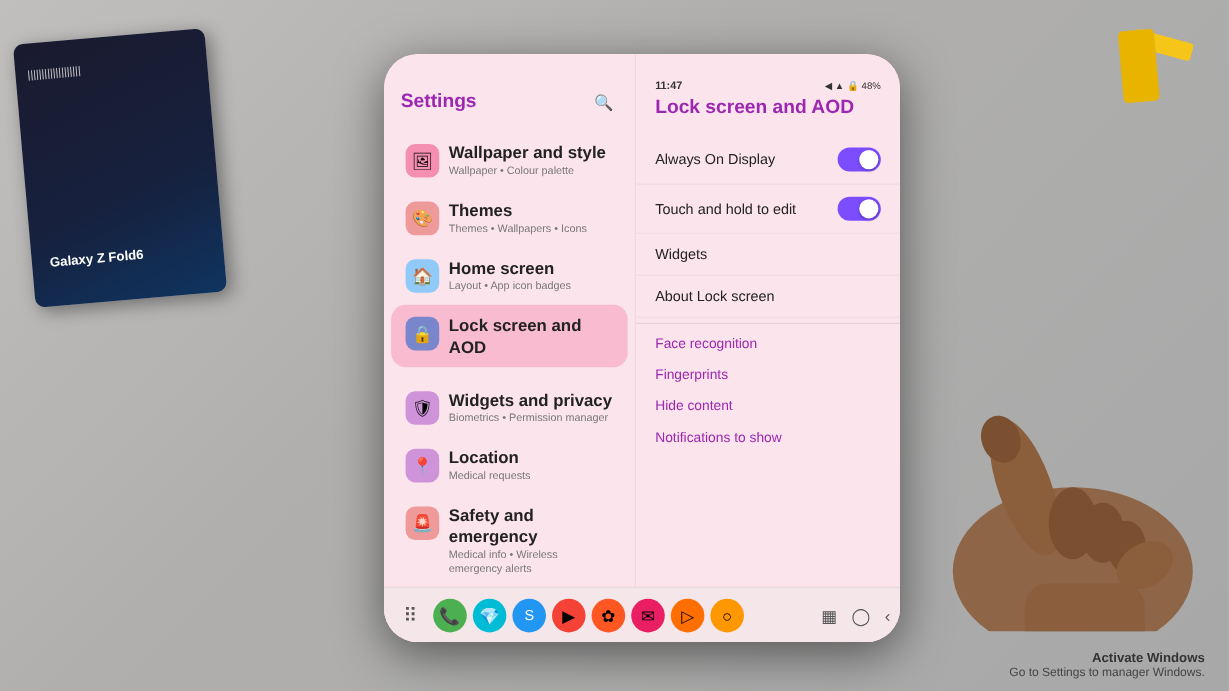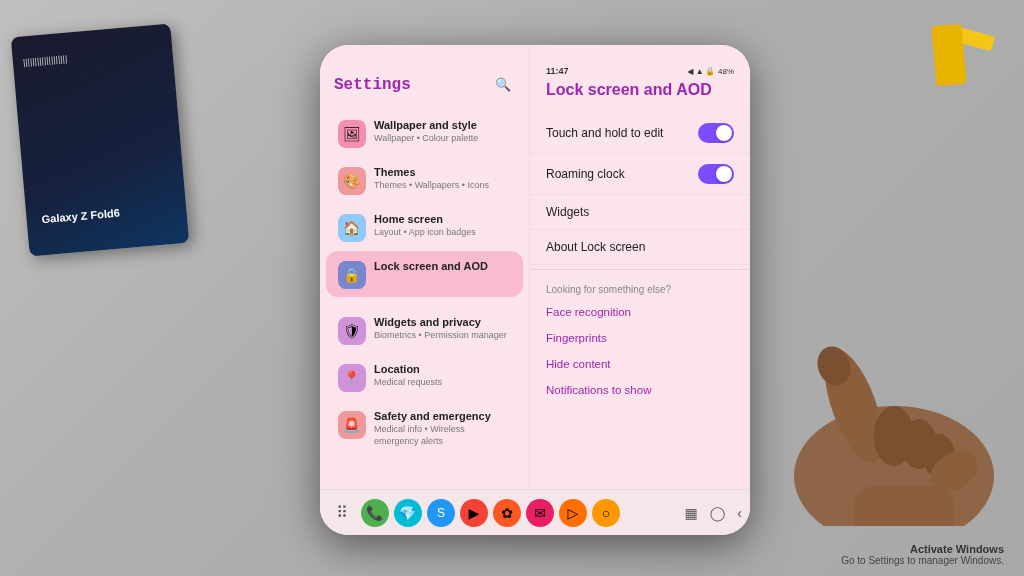--- a/index.html
+++ b/index.html
@@ -130,21 +130,20 @@
       padding: 28px 0 0 0;
       border-right: 1px solid rgba(0,0,0,0.05);
       overflow: hidden;
     }
 
     .settings-header {
       display: flex;
       align-items: center;
       justify-content: space-between;
       padding: 0 14px 12px 14px;
-      font-family: Liberation Mono, monospace;
     }
     .settings-title {
       font-size: 16px;
       font-weight: 700;
       color: #9c27b0;
     }
     .search-icon-btn {
       width: 24px;
       height: 24px;
       display: flex;
@@ -175,21 +174,21 @@
       justify-content: center;
       font-size: 14px;
       flex-shrink: 0;
       margin-right: 8px;
       margin-top: 2px;
     }
     .item-text {
       flex: 1;
     }
     .item-title {
-      font-size: 11px;
+      font-size: 14px;
       font-weight: 600;
       color: #222;
       line-height: 1.3;
     }
     .item-sub {
       font-size: 9px;
       color: #777;
       line-height: 1.3;
       margin-top: 1px;
     }
@@ -419,46 +418,45 @@
       </div>
     </div>
 
     <div class="right-panel">
       <div class="status-bar" style="position:relative;top:0;left:0;right:0;padding:0 16px;">
         <span class="status-time">11:47</span>
         <span class="status-icons">◀ ▲ 🔒 48%</span>
       </div>
       <div class="right-header">Lock screen and AOD</div>
 
+      <div class="setting-row">
+        <span class="setting-row-label">Always On Display</span>
+        <div class="toggle on">
+          <div class="toggle-knob"></div>
+        </div>
+      </div>
 
       <div class="setting-row">
         <span class="setting-row-label">Touch and hold to edit</span>
         <div class="toggle on">
           <div class="toggle-knob"></div>
         </div>
       </div>
 
-      <div class="setting-row">
-        <span class="setting-row-label">Roaming clock</span>
-        <div class="toggle on">
-          <div class="toggle-knob"></div>
-        </div>
-      </div>
 
       <div class="setting-row">
         <span class="setting-row-label">Widgets</span>
       </div>
 
       <div class="setting-row">
         <span class="setting-row-label">About Lock screen</span>
       </div>
 
       <div class="divider-line"></div>
 
-      <div class="looking-for">Looking for something else?</div>
 
       <div class="link-row">Face recognition</div>
       <div class="link-row">Fingerprints</div>
       <div class="link-row">Hide content</div>
       <div class="link-row">Notifications to show</div>
     </div>
   </div>
 
   <div class="nav-bar">
     <div class="nav-apps">

